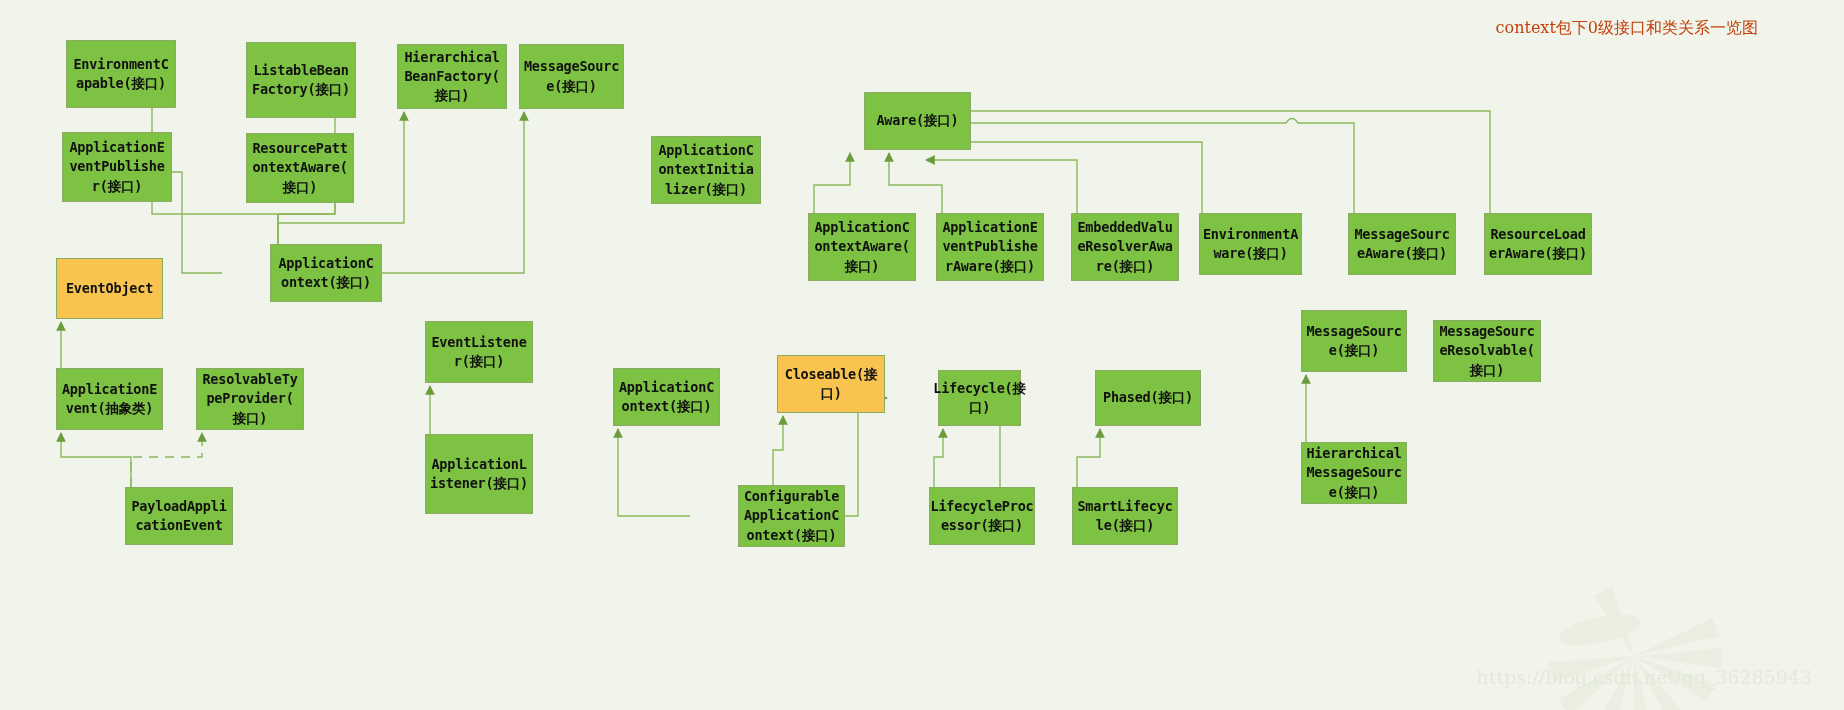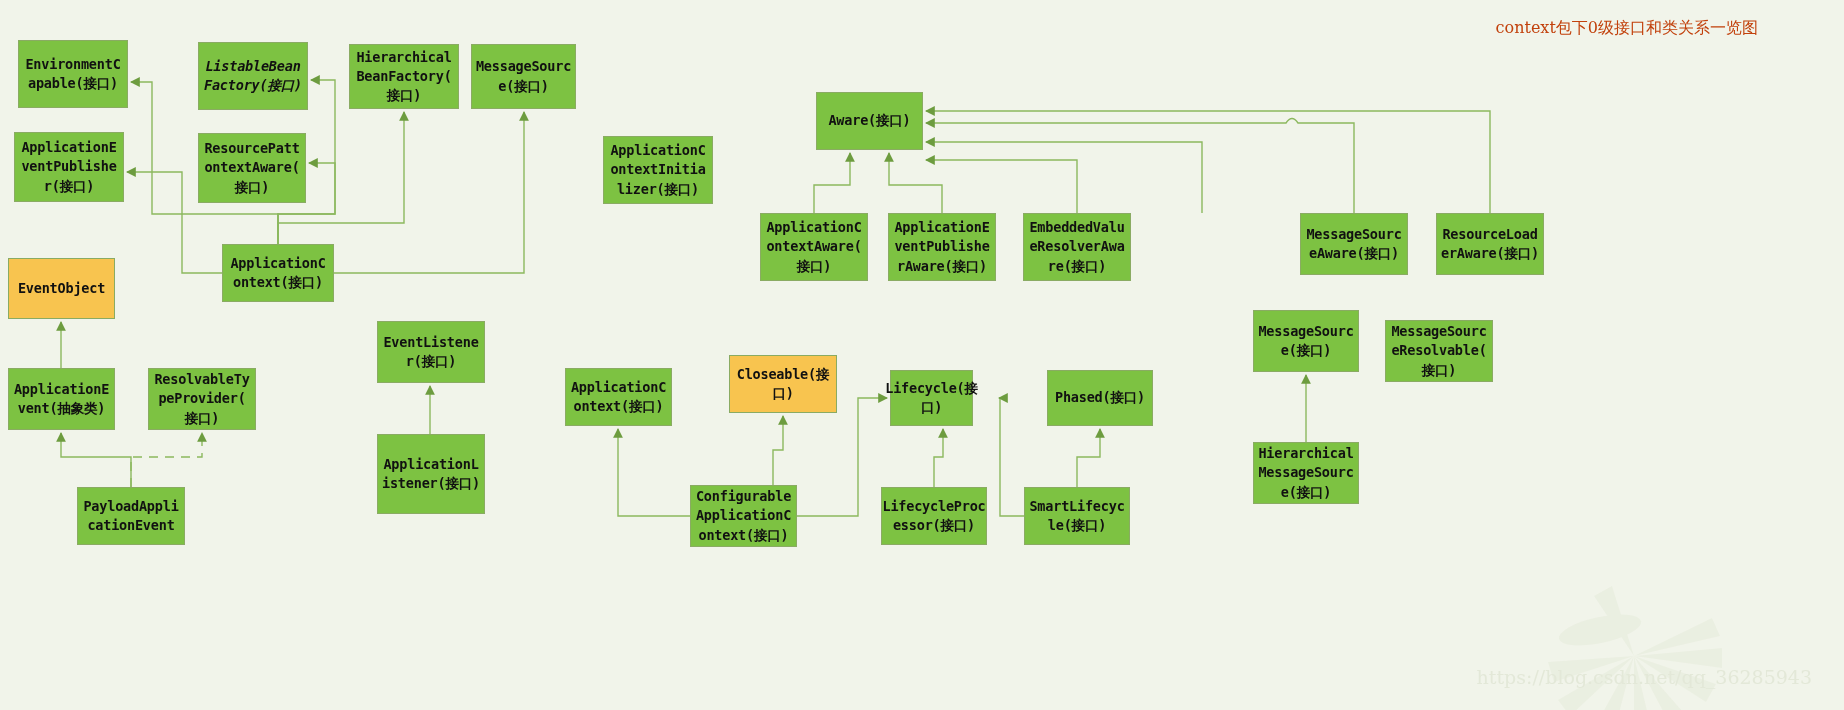--- a/index.html
+++ b/index.html
@@ -20,20 +20,21 @@
     display:flex;align-items:center;justify-content:center;
     text-align:center;
     font-family:"DejaVu Sans Mono","Liberation Mono",monospace;
     font-weight:bold;
     font-size:13.5px;
     line-height:1.42;
     color:#111111;
     letter-spacing:-0.2px;
     white-space:pre-line;
     padding:2px 4px;
+    margin-left:48px;
   }
   .node.green{background:#7dc242;}
   .node.orange{background:#f8c44f;}
   .title{
     position:absolute;
     color:#c2410c;
     font-family:"DejaVu Serif","Liberation Serif",serif;
     font-size:16px;
     white-space:nowrap;
   }
@@ -130,21 +131,21 @@
       <path d="M100 100 L20 126 L14 106 Z"></path>
       <path d="M100 100 L60 40 L78 30 Z"></path>
       <ellipse cx="66" cy="74" rx="42" ry="13" transform="rotate(-12 66 74)"></ellipse>
     </g>
   </svg>
 
   <div class="watermark" style="right:32px;bottom:22px;">https://blog.csdn.net/qq_36285943</div>
 
 <div class="node green" style="left: 18px; top: 40px; width: 110px; height: 68px;">EnvironmentC
 apable(接口)</div>
-    <div class="node green" style="left: 198px; top: 42px; width: 110px; height: 68px; font-style: italic;">ListableBean
+    <div class="node green" style="left: 198px; top: 42px; width: 110px; height: 76px;">ListableBean
 Factory(接口)</div>
     <div class="node green" style="left: 349px; top: 44px; width: 110px; height: 65px;">Hierarchical
 BeanFactory(
 接口)</div>
     <div class="node green" style="left: 471px; top: 44px; width: 105px; height: 65px;">MessageSourc
 e(接口)</div>
     <div class="node green" style="left: 14px; top: 132px; width: 110px; height: 70px;">ApplicationE
 ventPublishe
 r(接口)</div>
     <div class="node green" style="left: 198px; top: 133px; width: 108px; height: 70px;">ResourcePatt
@@ -158,20 +159,22 @@
 ontext(接口)</div>
     <div class="node green" style="left: 760px; top: 213px; width: 108px; height: 68px;">ApplicationC
 ontextAware(
 接口)</div>
     <div class="node green" style="left: 888px; top: 213px; width: 108px; height: 68px;">ApplicationE
 ventPublishe
 rAware(接口)</div>
     <div class="node green" style="left: 1023px; top: 213px; width: 108px; height: 68px;">EmbeddedValu
 eResolverAwa
 re(接口)</div>
+    <div class="node green" style="left: 1151px; top: 213px; width: 103px; height: 62px;">EnvironmentA
+ware(接口)</div>
     <div class="node green" style="left: 1300px; top: 213px; width: 108px; height: 62px;">MessageSourc
 eAware(接口)</div>
     <div class="node green" style="left: 1436px; top: 213px; width: 108px; height: 62px;">ResourceLoad
 erAware(接口)</div>
     <div class="node orange" style="left: 8px; top: 258px; width: 107px; height: 61px;">EventObject</div>
     <div class="node green" style="left: 377px; top: 321px; width: 108px; height: 62px;">EventListene
 r(接口)</div>
     <div class="node green" style="left: 1253px; top: 310px; width: 106px; height: 62px;">MessageSourc
 e(接口)</div>
     <div class="node green" style="left: 1385px; top: 320px; width: 108px; height: 62px;">MessageSourc

